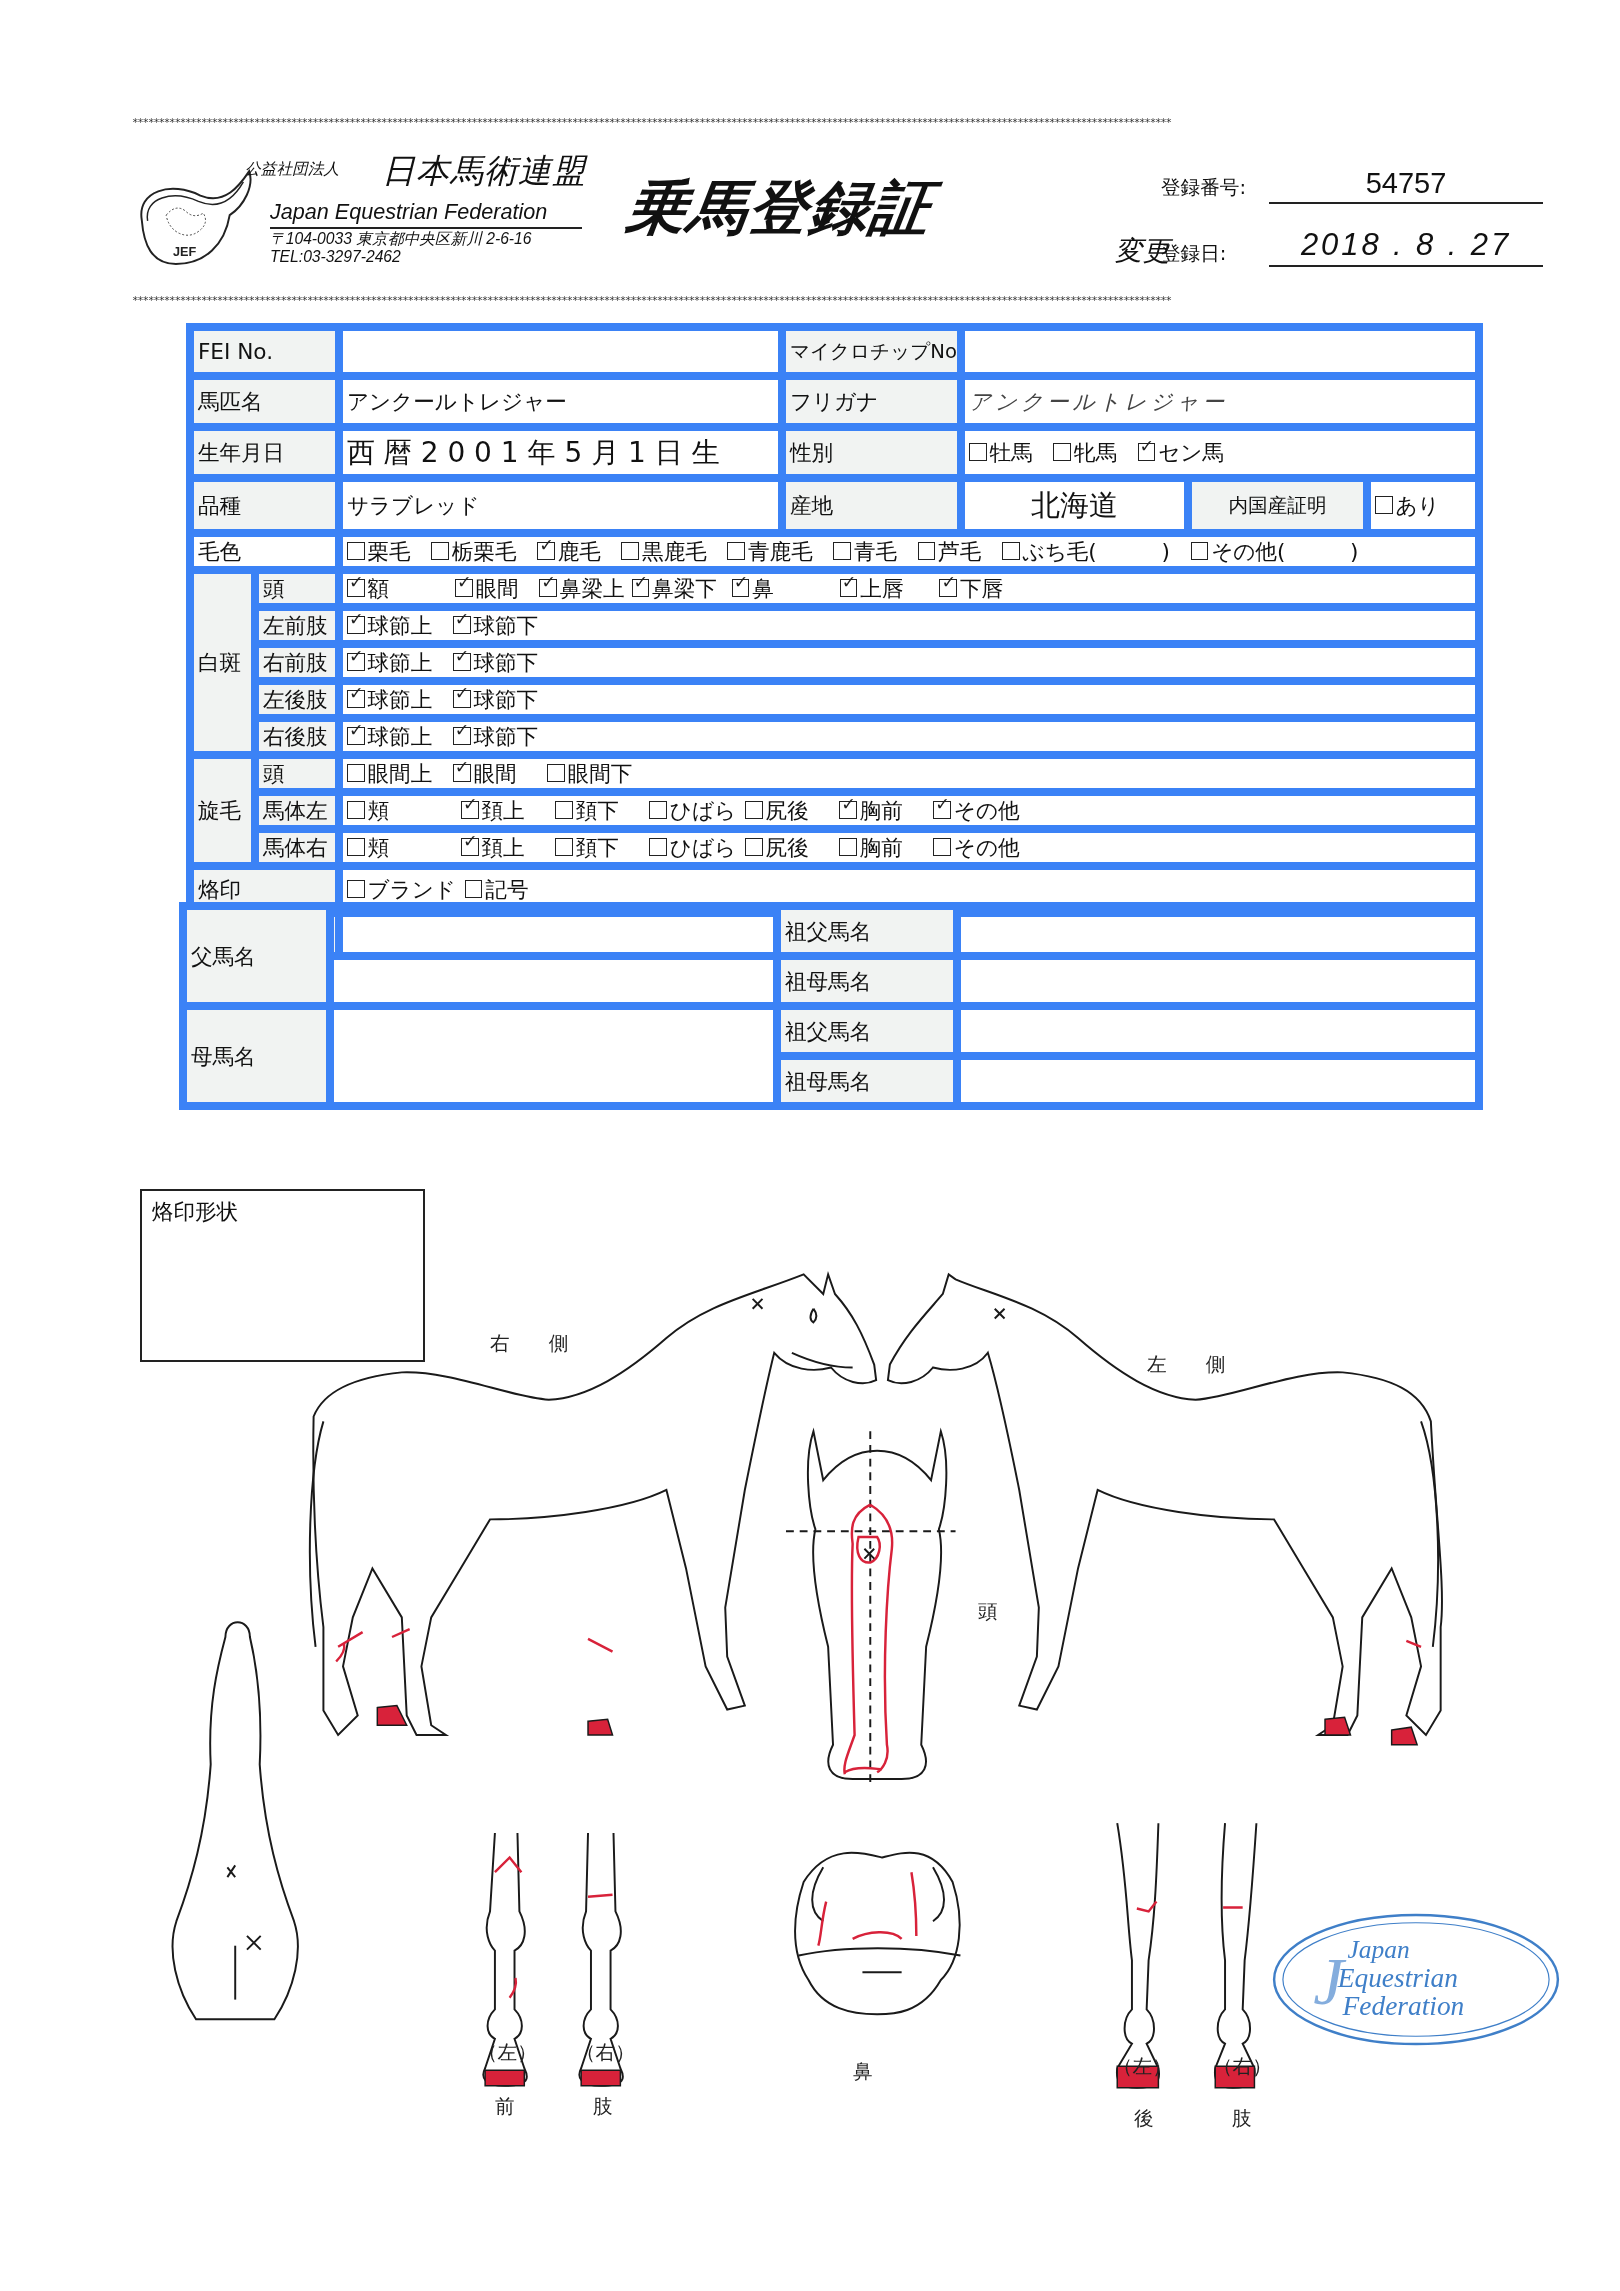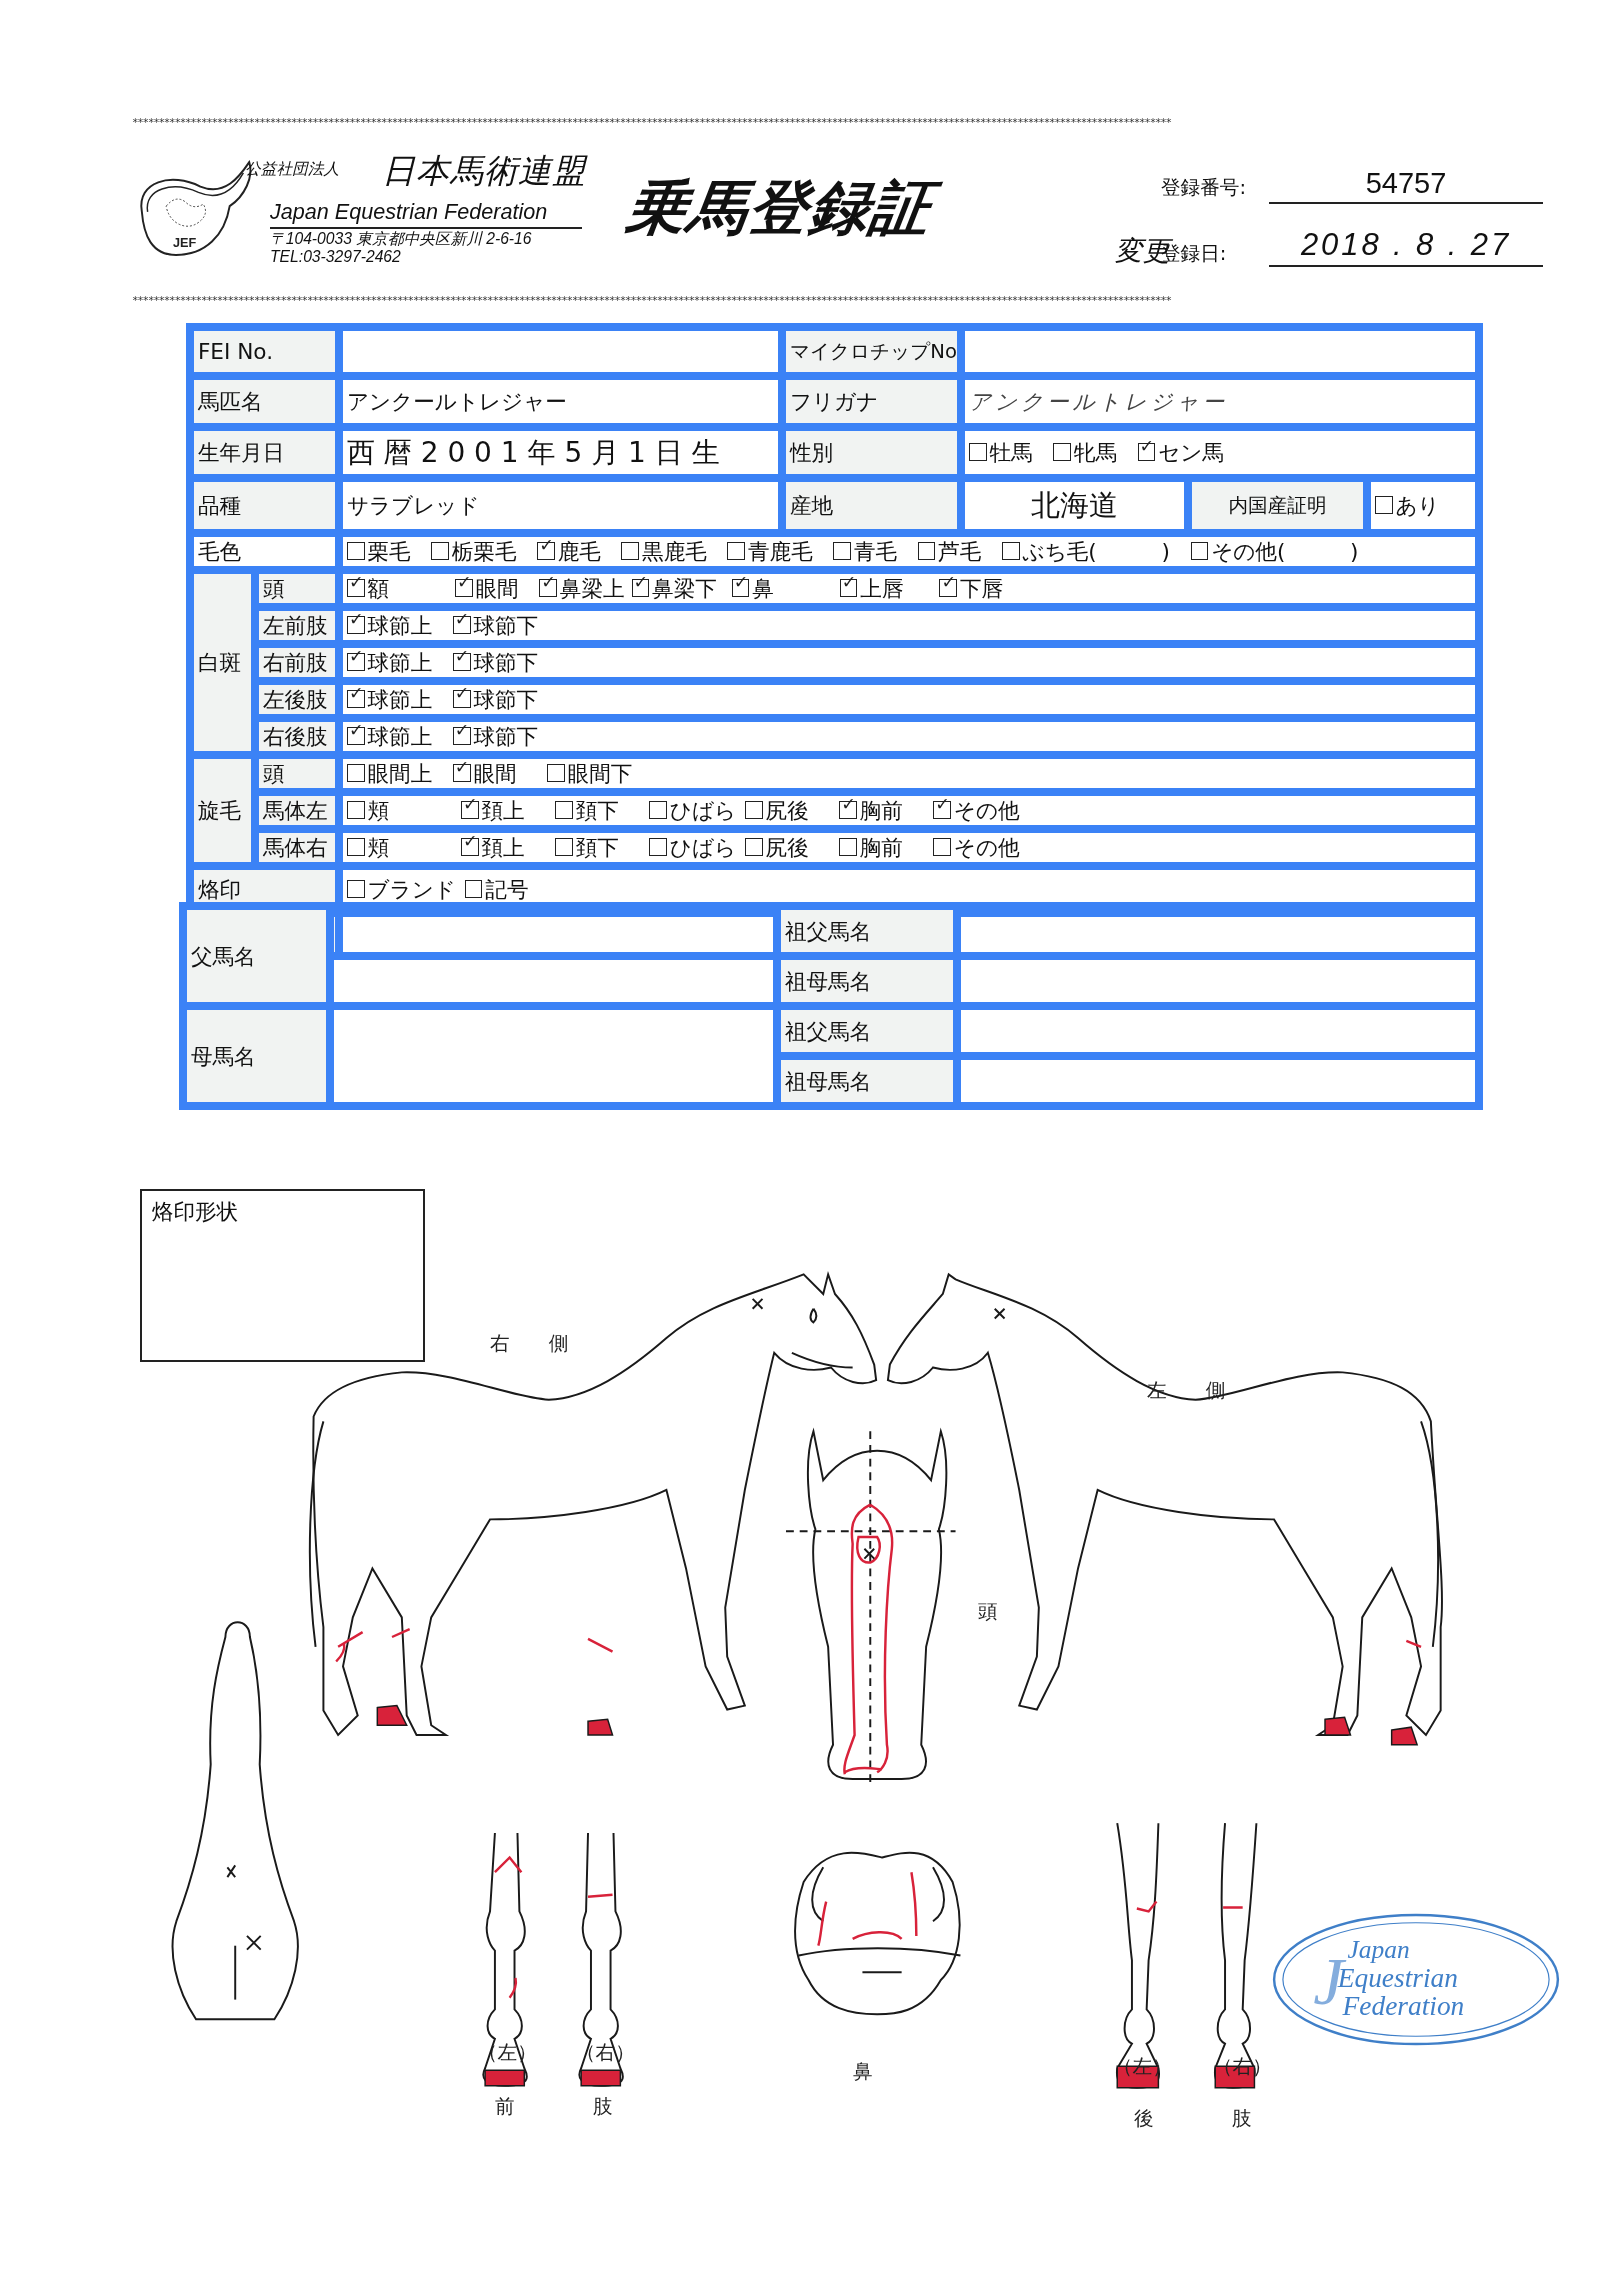--- a/index.html
+++ b/index.html
@@ -1,21 +1,21 @@
 <!DOCTYPE html>
 <html><head>
 <meta charset="utf-8">
 <style>
   html, body { margin:0; padding:0; background:#ffffff; }
   body { width:1620px; height:2292px; position:relative; overflow:hidden;
          font-family: "DejaVu Sans", "Liberation Sans", sans-serif; color:#111; }
   .abs { position:absolute; }
   .stars { position:absolute; left:132px; width:1402px; height:13.7px; overflow:hidden;
            font-family:"DejaVu Sans Mono", monospace; font-size:10.8px; letter-spacing:-1.2px; color:#333; white-space:nowrap; line-height:13.7px; }
-  .logo-wrap { left:132px; top:157px; width:118px; height:98px; }
+  .logo-wrap { left:132px; top:166px; width:118px; height:98px; }
   .org-kind { left:245px; top:159px; font-size:15.7px; font-style:italic; }
   .org-jp { left:382px; top:149px; font-size:33px; font-style:italic; letter-spacing:1px; }
   .org-en { left:270px; top:199px; font-size:21.6px; font-style:italic; font-family:"Liberation Sans", sans-serif; }
   .org-rule { left:270px; top:227px; width:312px; height:2px; background:#222; }
   .org-addr { left:270px; top:230px; font-size:15.7px; font-style:italic; line-height:17.6px; font-family:"Liberation Sans", sans-serif; }
   .title { left:627px; top:169px; font-size:59px; font-weight:bold; font-style:italic; letter-spacing:2px; transform:skewX(-8deg); }
   .regno-label { left:1161px; top:174px; font-size:19.6px; }
   .regno-val { left:1269px; top:167px; width:274px; border-bottom:2px solid #222; text-align:center; font-size:29px; font-family:"Liberation Sans", sans-serif; padding-bottom:2px; }
   .change-mark { left:1115px; top:233px; font-size:27.4px; font-style:italic; }
   .regdate-label { left:1161px; top:240px; font-size:19.6px; }
@@ -320,21 +320,21 @@
   </g>
 
   <g stroke="#1a1a1a" stroke-width="2">
     <path d="M768 1325 l10 10 M778 1325 l-10 10"></path>
     <path d="M1015 1335 l10 10 M1025 1335 l-10 10"></path>
     <path d="M882 1580 l10 10 M892 1580 l-10 10"></path>
   </g>
 </svg>
 
 <div class="diag-label" style="left:490px; top:1330px;">右　　側</div>
-<div class="diag-label" style="left:1147px; top:1351px;margin-top:26px;">左　　側</div>
+<div class="diag-label" style="left:1147px; top:1351px;">左　　側</div>
 <div class="diag-label" style="left:978px; top:1598px;">頭</div>
 <div class="diag-label" style="left:853px; top:2058px;">鼻</div>
 <div class="diag-label" style="left:478px; top:2039px;">（左）</div>
 <div class="diag-label" style="left:576px; top:2039px;">（右）</div>
 <div class="diag-label" style="left:495px; top:2093px;">前</div>
 <div class="diag-label" style="left:593px; top:2093px;">肢</div>
 <div class="diag-label" style="left:1113px; top:2053px;">（左）</div>
 <div class="diag-label" style="left:1213px; top:2053px;">（右）</div>
 <div class="diag-label" style="left:1134px; top:2105px;">後</div>
 <div class="diag-label" style="left:1232px; top:2105px;">肢</div>

